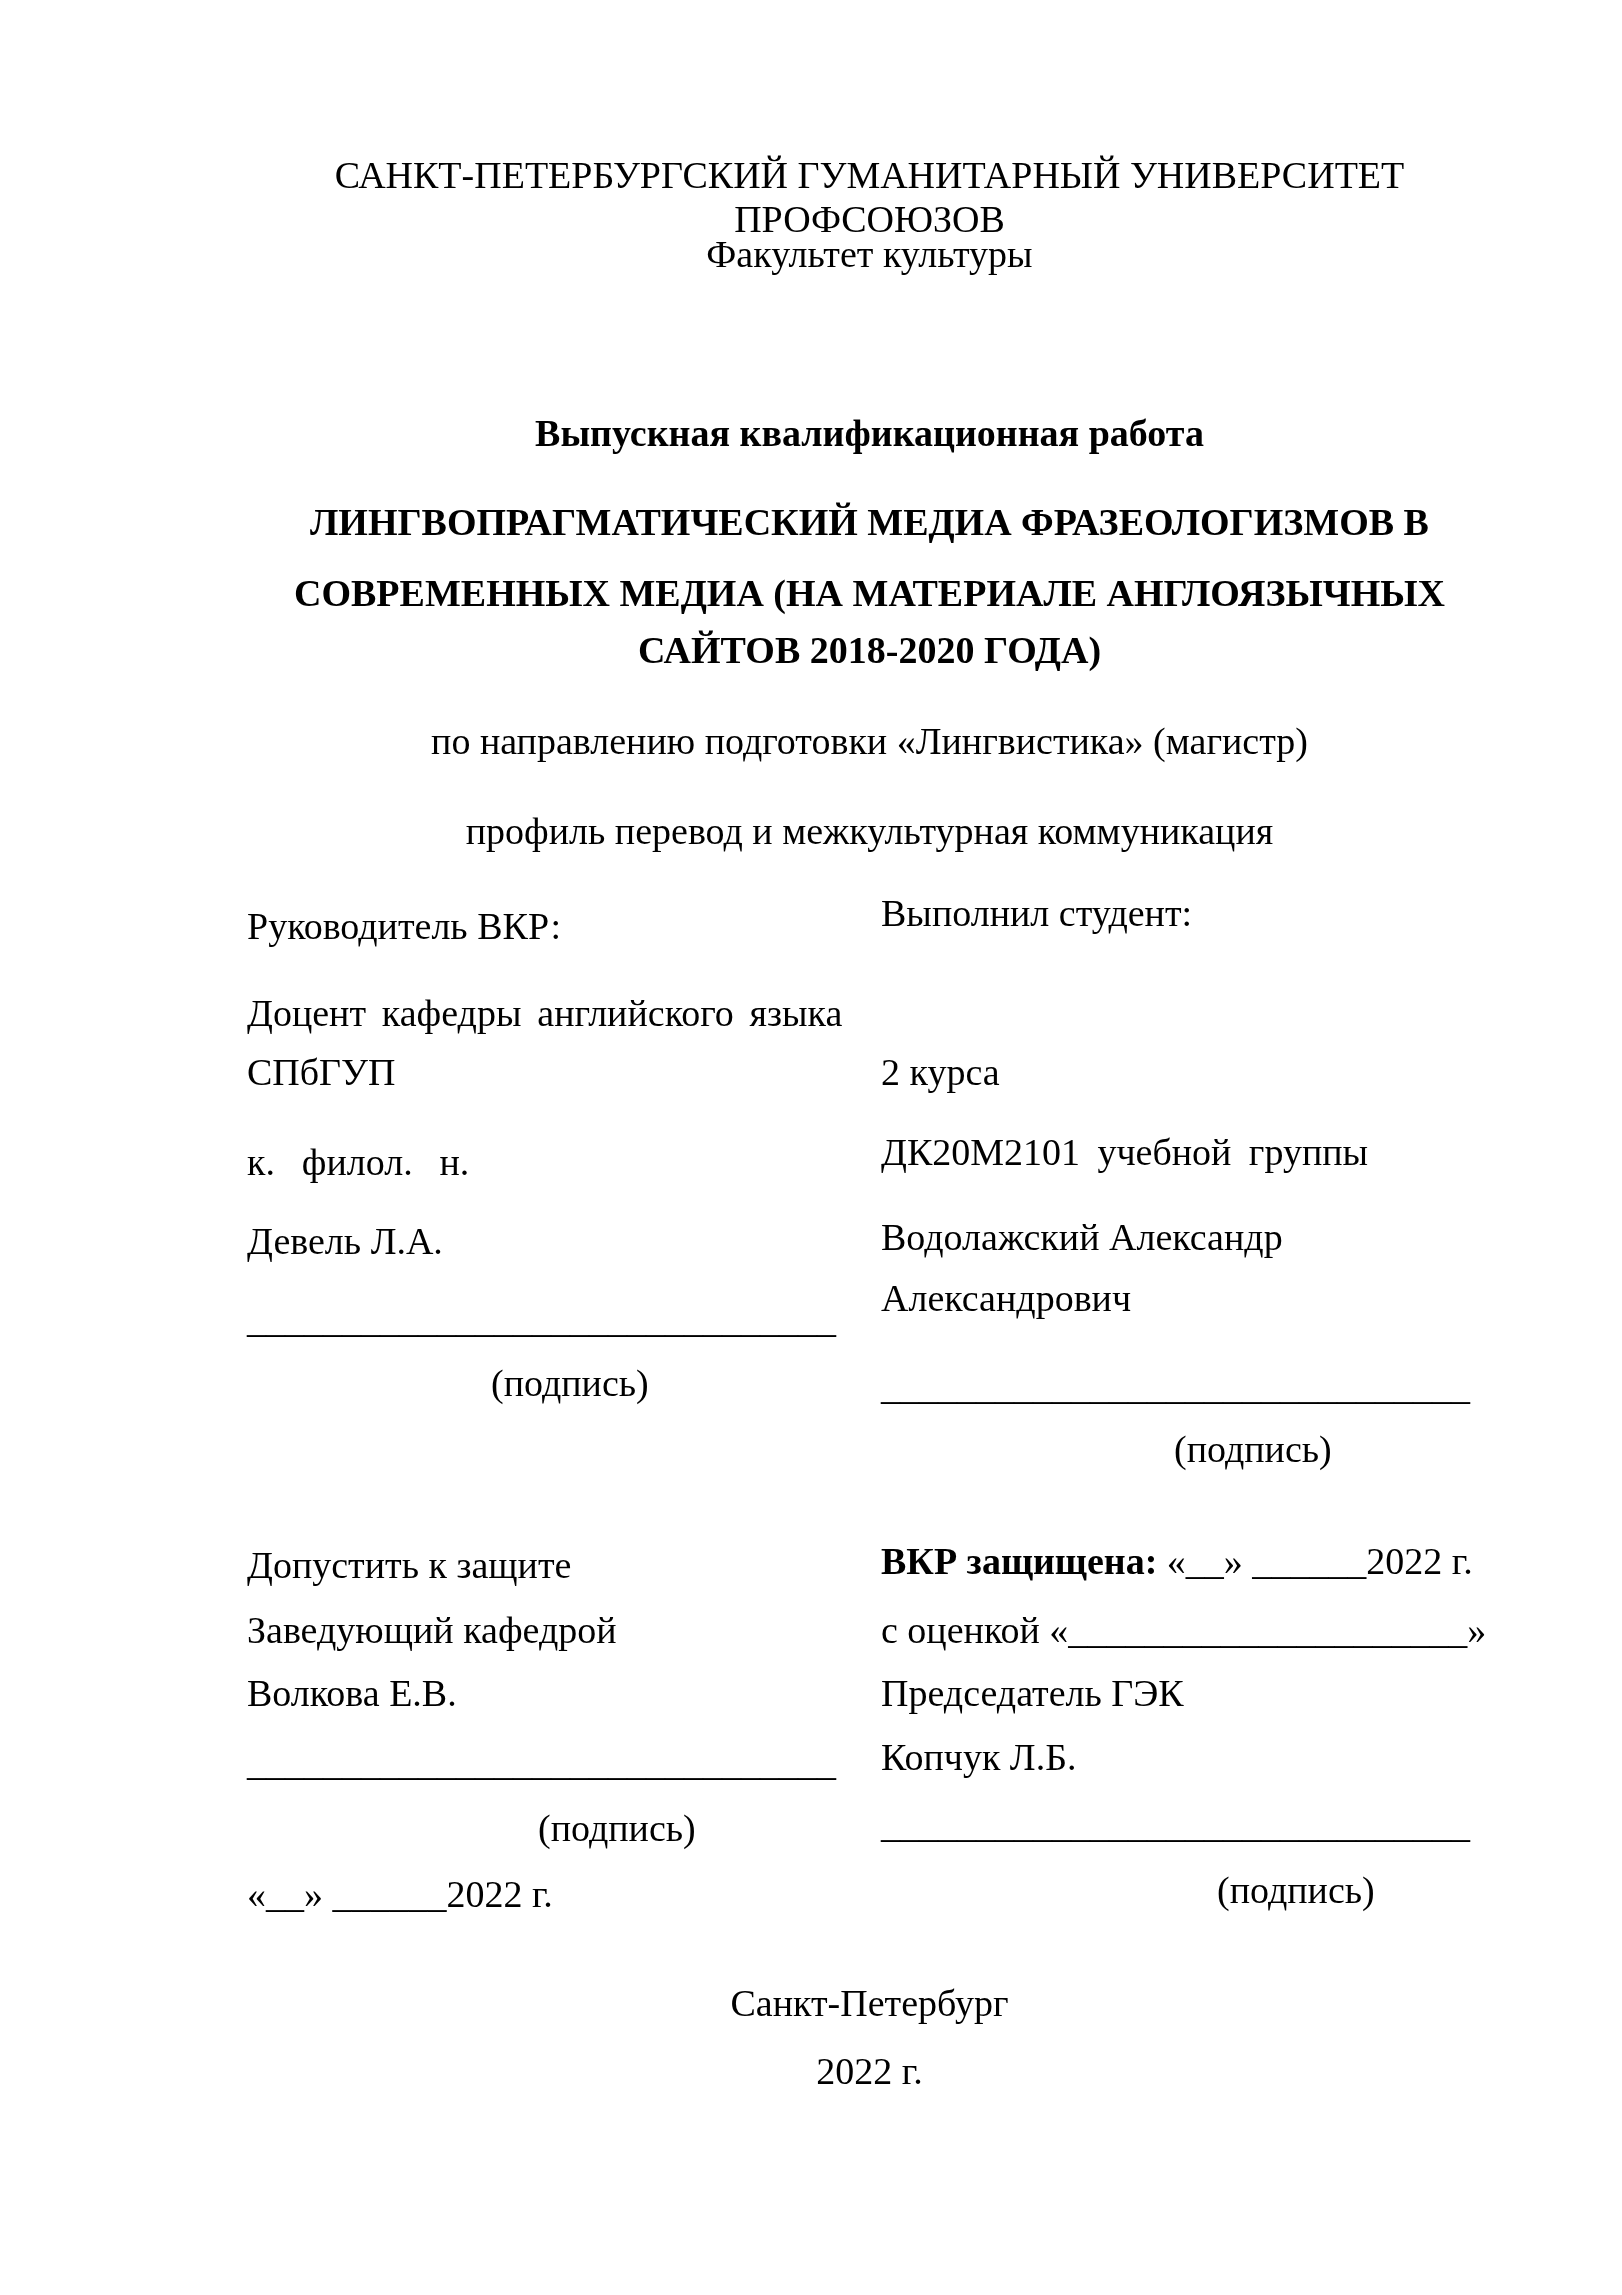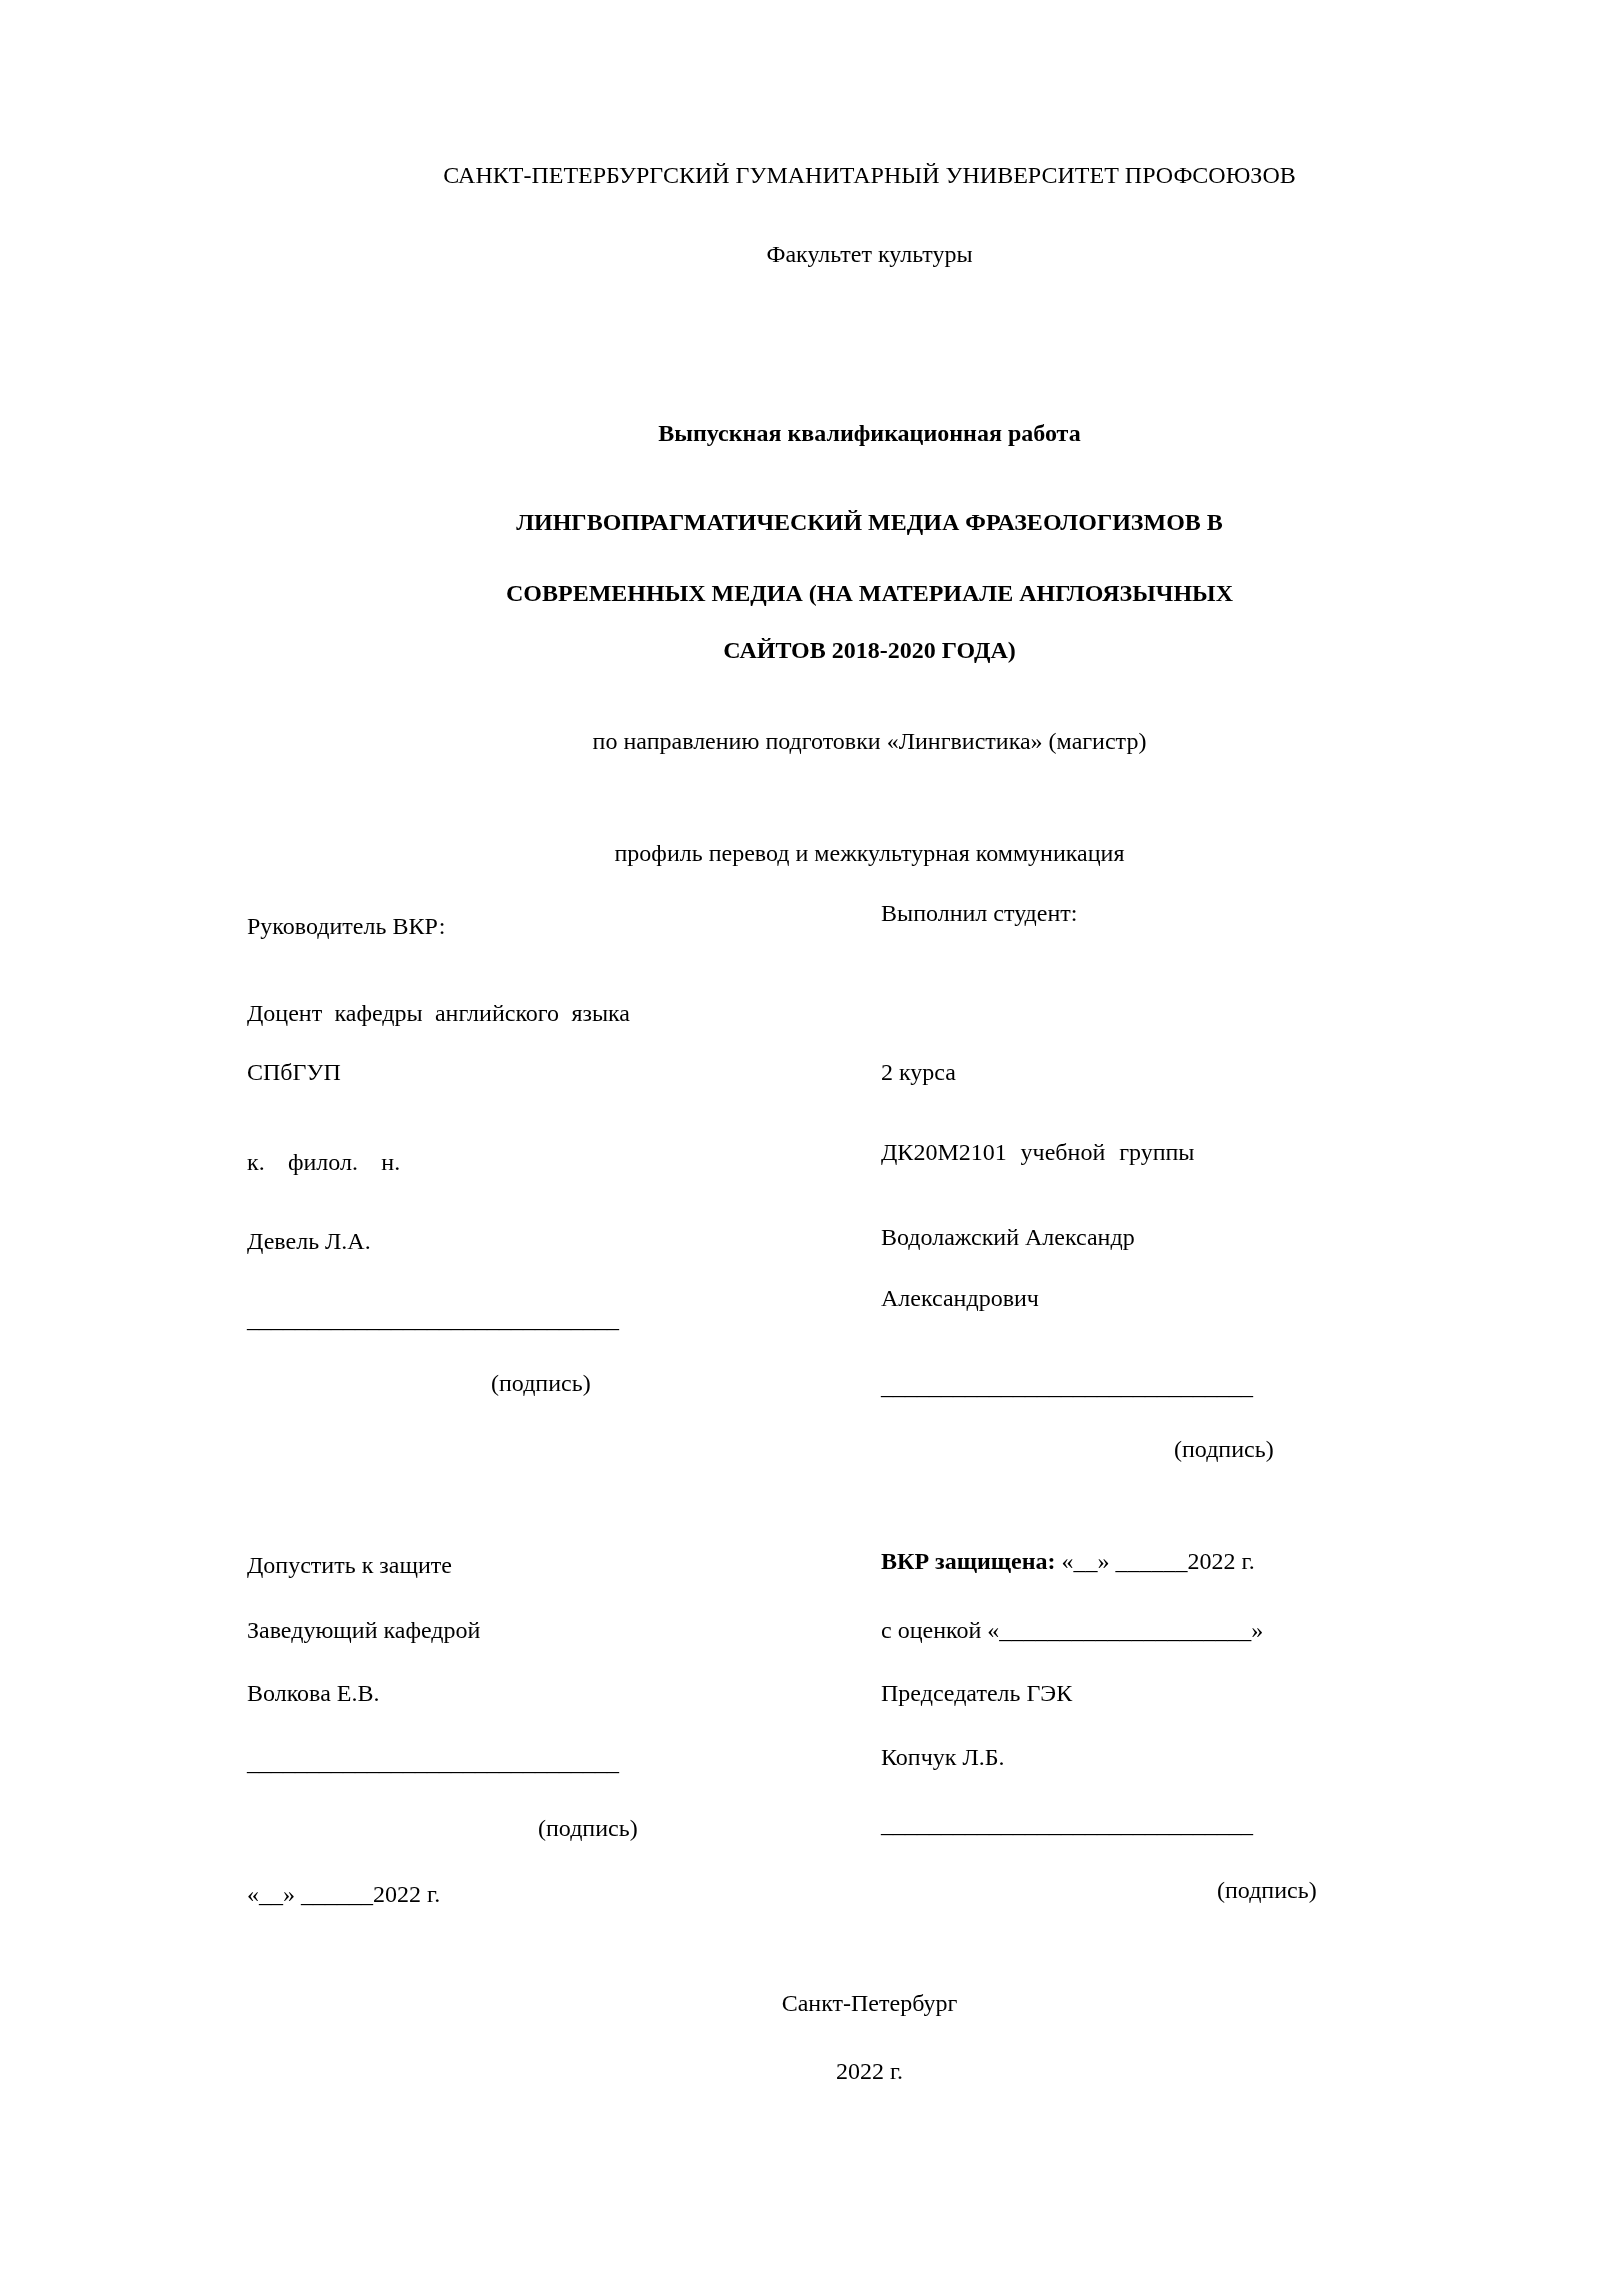--- a/index.html
+++ b/index.html
@@ -3,41 +3,41 @@
 <meta charset="utf-8">
 <title>Title Page</title>
 <style>
   html,body{margin:0;padding:0;background:#ffffff;}
   .page{
     position:relative;
     width:1623px;
     height:2295px;
     background:#ffffff;
     font-family:"Liberation Serif","DejaVu Serif",serif;
-    font-size:24px;
+    font-size:38px;
     line-height:44px;
     color:#000000;
     overflow:hidden;
   }
   .line{position:absolute;white-space:pre;}
   
   .center{left:232px;width:1275px;text-align:center;white-space:normal;}
   .bold{font-weight:bold;}
   .lc{left:247px;}   
   .rc{left:881px;}  
 
   .u{top:153px;}
   .fac{top:232px;}
   .dep{top:317px;}
   .wt{top:411px;}
   .t1{top:500px;}
   .t2{top:571px;}
   .t3{top:628px;}
   .prog{top:719px;}
-  .prof{top:809px;margin-top:22px;}
+  .prof{top:809px;}
 
   .sup-label{top:904px;}
   .sup-pos{top:991px;word-spacing:6.3px;}
   .sup-org{top:1050px;}
   .sup-deg{top:1140px;word-spacing:17.3px;}
   .sup-name{top:1219px;}
   .sup-sig{top:1297px;}
   .sup-cap{top:1361px;left:491px;}
 
   .stu-label{top:891px;}

